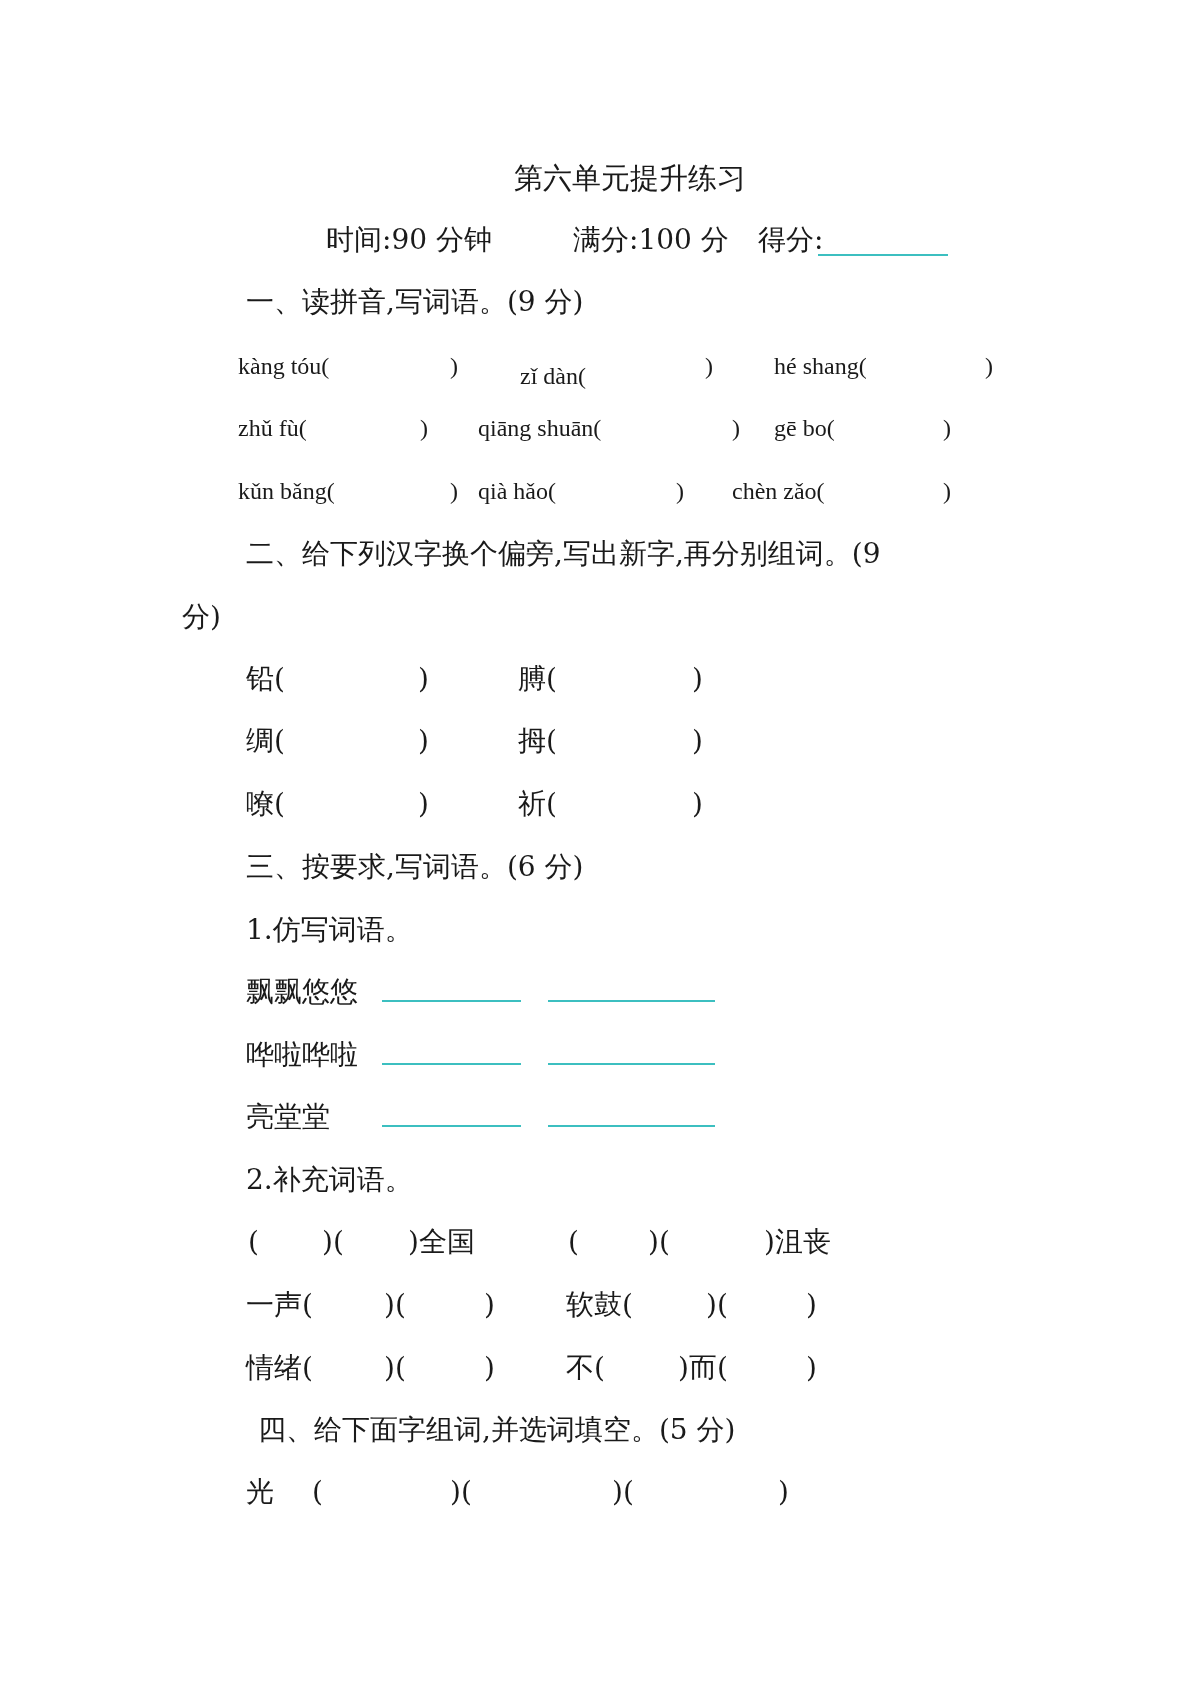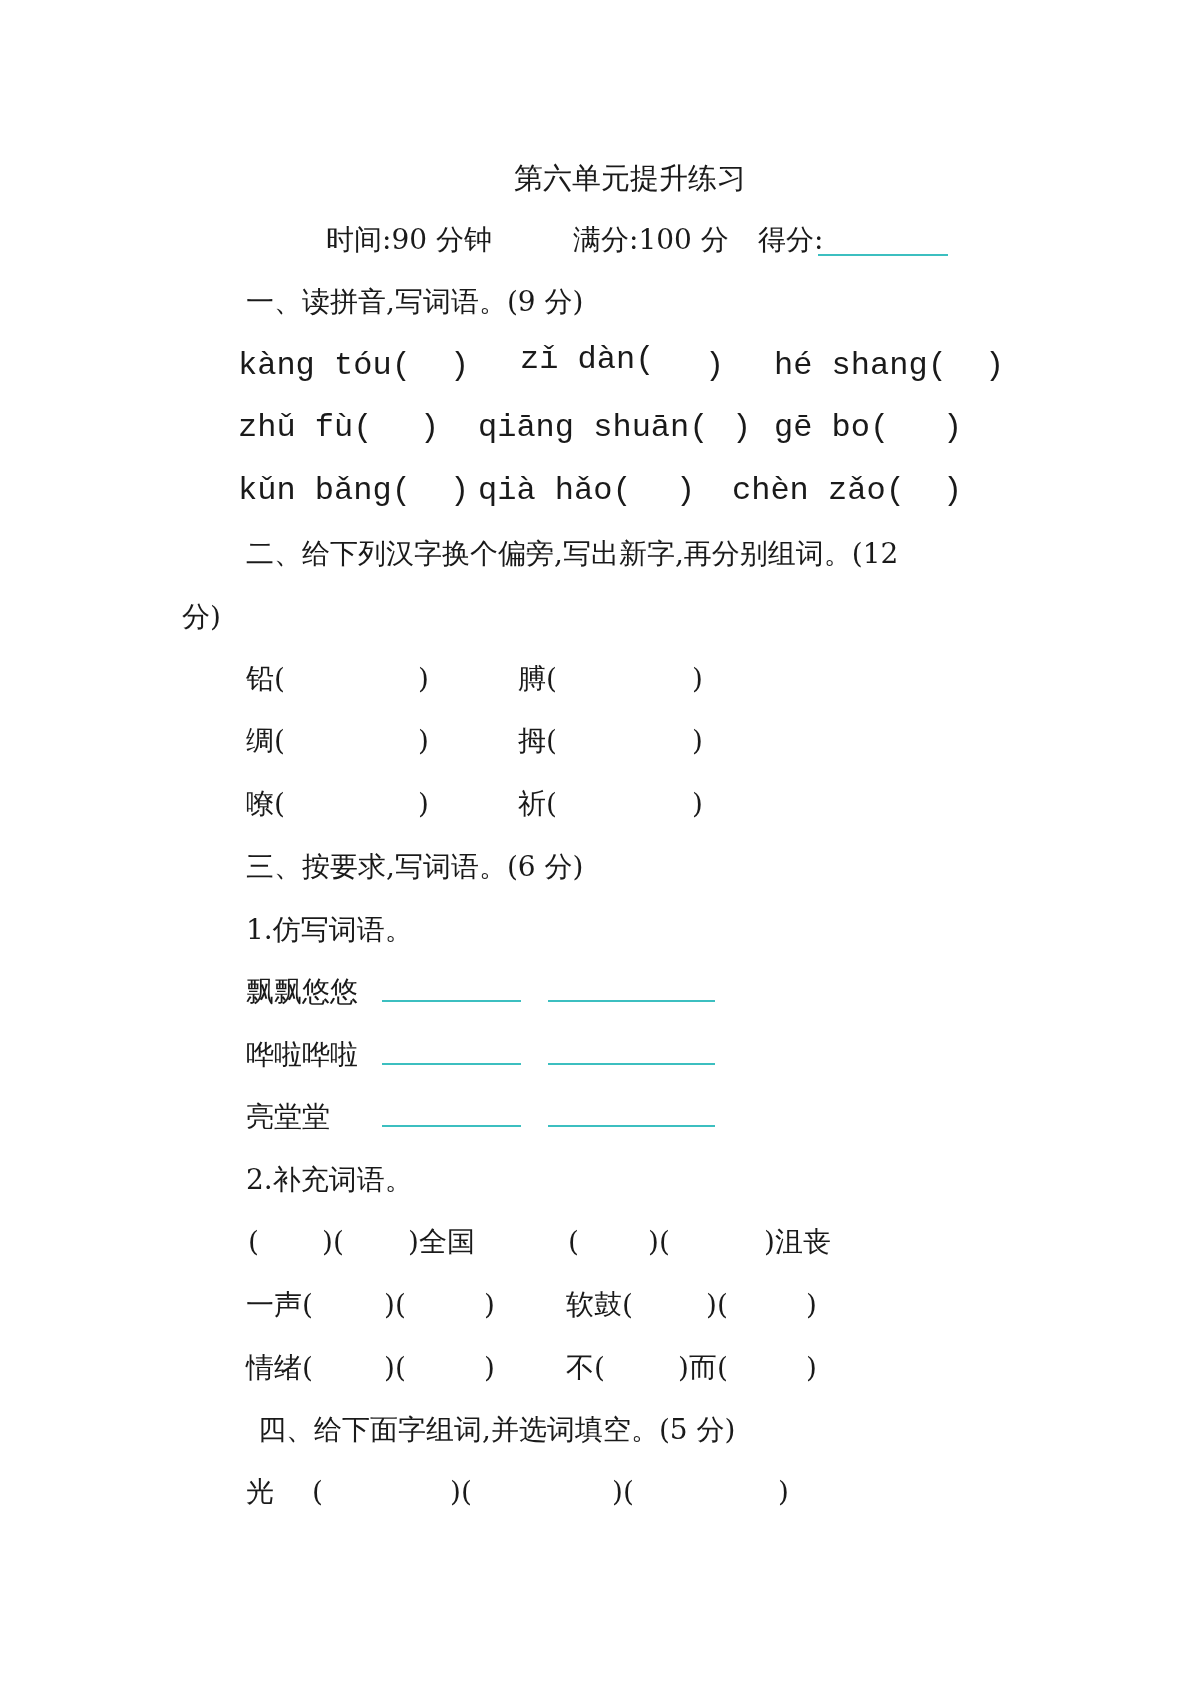--- a/index.html
+++ b/index.html
@@ -1,56 +1,56 @@
 <!DOCTYPE html>
 <html><head>
 <meta charset="utf-8">
 <style>
   html, body { margin: 0; padding: 0; background: #ffffff; }
   body { width: 1191px; height: 1684px; position: relative; overflow: hidden;
          font-family: "DejaVu Serif", "Liberation Serif", serif; color: #1a1a1a; }
   .t { position: absolute; white-space: pre; line-height: 1; transform: translateY(-50%); }
   .cjk { font-size: 28px; }
-  .py { font-family: Liberation Mono, monospace; font-size: 32px; }
+  .py { font-family: Liberation Serif, serif; font-size: 24px; }
   .title { font-size: 29px; left: 0; width: 1260px; text-align: center; }
   .uline { position: absolute; height: 2px; background: #3cbfc0; }
 </style>
 </head>
 <body>
 
 <div class="t title" style="top:178px;">第六单元提升练习</div>
 <div class="t cjk" style="left:326px; top:240px;">时间:90 分钟</div>
 <div class="t cjk" style="left:537px; top:240px;margin-left:36px;">满分:100 分</div>
 <div class="t cjk" style="left:738px; top:240px;margin-left:20px;">得分:</div>
 <div class="uline" style="left:818px; top:254px; width:130px;"></div>
 
 <div class="t cjk" style="left:246px; top:302px;">一、读拼音,写词语。(9 分)</div>
 
 <div class="t py" style="left:238px; top:366px;">kàng tóu(</div>
 <div class="t py" style="left:450px; top:366px;">)</div>
-<div class="t py" style="left:520px; top:360px;">zǐ dàn(</div>
+<div class="t py" style="left:520px; top:376px;">zǐ dàn(</div>
 <div class="t py" style="left:705px; top:366px;">)</div>
 <div class="t py" style="left:774px; top:366px;">hé shang(</div>
 <div class="t py" style="left:985px; top:366px;">)</div>
 
 <div class="t py" style="left:238px; top:428px;">zhǔ fù(</div>
 <div class="t py" style="left:420px; top:428px;">)</div>
 <div class="t py" style="left:478px; top:428px;">qiāng shuān(</div>
 <div class="t py" style="left:732px; top:428px;">)</div>
 <div class="t py" style="left:774px; top:428px;">gē bo(</div>
 <div class="t py" style="left:943px; top:428px;">)</div>
 
 <div class="t py" style="left:238px; top:491px;">kǔn bǎng(</div>
 <div class="t py" style="left:450px; top:491px;">)</div>
 <div class="t py" style="left:478px; top:491px;">qià hǎo(</div>
 <div class="t py" style="left:676px; top:491px;">)</div>
 <div class="t py" style="left:732px; top:491px;">chèn zǎo(</div>
 <div class="t py" style="left:943px; top:491px;">)</div>
 
-<div class="t cjk" style="left:246px; top:554px;">二、给下列汉字换个偏旁,写出新字,再分别组词。(12</div>
+<div class="t cjk" style="left:246px; top:554px;">二、给下列汉字换个偏旁,写出新字,再分别组词。(9</div>
 <div class="t cjk" style="left:182px; top:617px;">分)</div>
 
 <div class="t cjk" style="left:246px; top:679px;">铅(</div>
 <div class="t cjk" style="left:418px; top:679px;">)</div>
 <div class="t cjk" style="left:518px; top:679px;">膊(</div>
 <div class="t cjk" style="left:692px; top:679px;">)</div>
 
 <div class="t cjk" style="left:246px; top:741px;">绸(</div>
 <div class="t cjk" style="left:418px; top:741px;">)</div>
 <div class="t cjk" style="left:518px; top:741px;">拇(</div>

